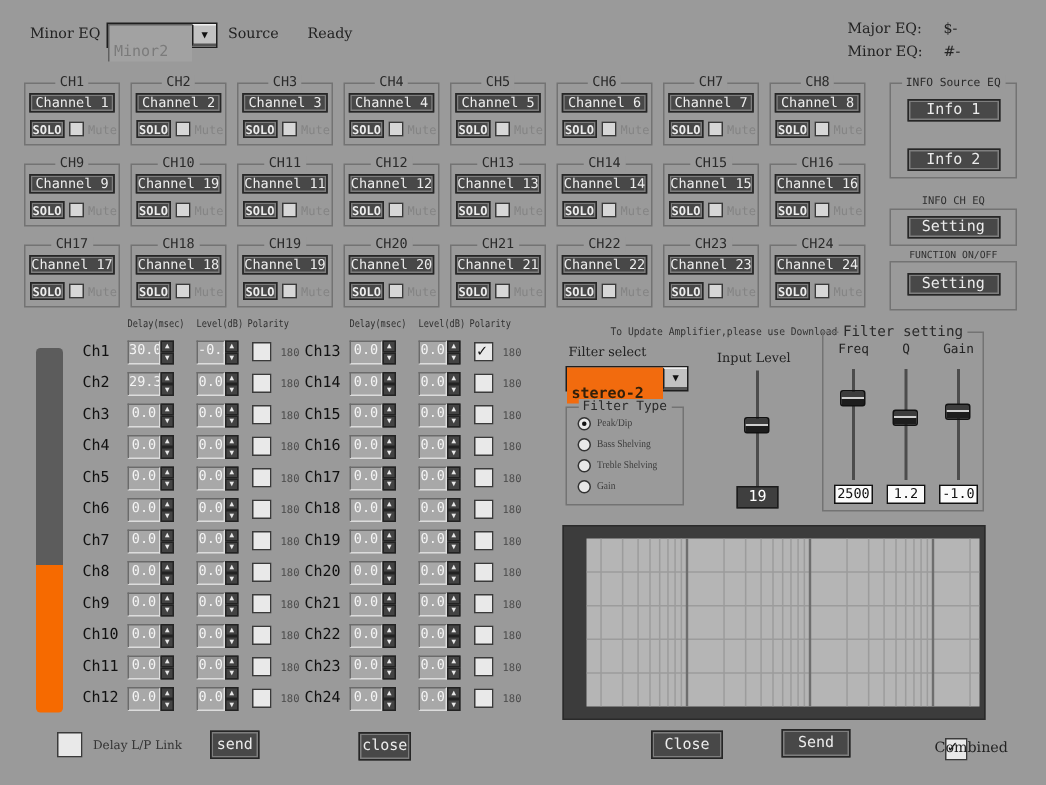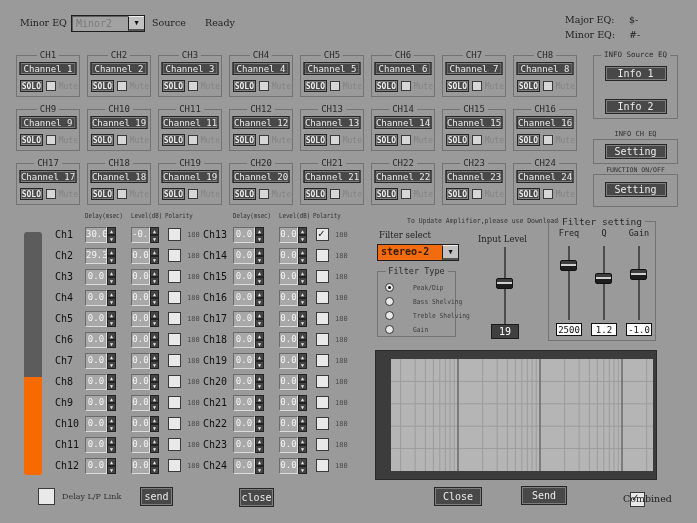--- a/index.html
+++ b/index.html
@@ -11,21 +11,21 @@
   .lbl { color:#222; font-size:9.5px; font-family:"DejaVu Serif", serif; white-space:nowrap; }
   .lbl-sm { color:#2f2f2f; font-size:7px; white-space:nowrap; }
 
   
   .dark-btn { background:#484848; color:#ececec; border:1px solid #262626;
               font-family:"DejaVu Sans Mono", monospace; display:flex; align-items:center;
               justify-content:center; white-space:nowrap; box-shadow: inset 0 0 0 1px #7e7e7e; }
 
   
   .combo { display:flex; border:1px solid #1e1e1e; }
-  .combo .field { flex:1; font-size:10px; padding:1px 3px; overflow:hidden; white-space:nowrap; }
+  .combo .field { flex:1; font-size:10px; padding:12px 3px; overflow:hidden; white-space:nowrap; }
   .combo .arrow { width:16px; background:#c2c2c2; border-left:1px solid #1e1e1e;
                   display:flex; align-items:center; justify-content:center; font-size:7px; color:#111;
                   border-top:1px solid #efefef; border-bottom:2px solid #555; }
   #combo-minor { left:71px; top:15px; width:74px; height:17px; }
   #combo-minor .field { background:#a2a2a2; color:#7b7b7b;
                         border-top:1px solid #606060; border-left:1px solid #606060; }
   #combo-filter { left:377px; top:244px; width:82px; height:17px; }
   #combo-filter .field { background:#f26b0e; color:#33200a; font-weight:bold; }
 
   
@@ -90,21 +90,21 @@
   #lbl-input-level { left:478px; top:234px; font-size:8.5px; }
   .vtrack { position:absolute; width:2px; background:#4c4c4c; }
   .vthumb { position:absolute; width:17px; height:11px; border:1px solid #111; border-radius:2px;
             background:linear-gradient(#3d3d3d 0 38%, #cfcfcf 38% 55%, #1d1d1d 55% 100%); }
   #il-track { left:504px; top:247px; height:77px; }
   #il-thumb { left:496px; top:278px; }
   #il-value { left:491px; top:324px; width:28px; height:15px; background:#3f3f3f; color:#fff;
               border:1px solid #1c1c1c; font-size:10px; display:flex; align-items:center; justify-content:center; }
   #filter-type-box { left:377px; top:271px; width:79px; height:66px; }
   #filter-type-box .group-legend { font-size:8.5px; }
-  .radio-row { display:flex; align-items:flex-end; gap:19px; height:14px; margin:0 0 0 7px; }
+  .radio-row { display:flex; align-items:flex-start; gap:4px; height:14px; margin:0 0 0 7px;font-family:Liberation Serif, serif; }
   .radio-row:first-of-type { margin-top:6px; }
   .radio { width:9px; height:9px; border:1px solid #333; border-radius:50%; background:#e8e8e8;
            position:relative; flex:none; }
   .radio.sel::after { content:""; position:absolute; left:2px; top:2px; width:3px; height:3px;
                       border-radius:50%; background:#111; }
   .radio-lbl { font-size:7px; color:#3c3c3c; white-space:nowrap; transform:scaleX(0.9); transform-origin:left; }
 
   #filter-setting-box { left:548px; top:221px; width:108px; height:120px; }
   #filter-setting-box .group-legend { font-size:9.5px; }
   .fs-lbl { position:absolute; top:6px; width:34px; text-align:center; font-size:8.5px; color:#222; }

